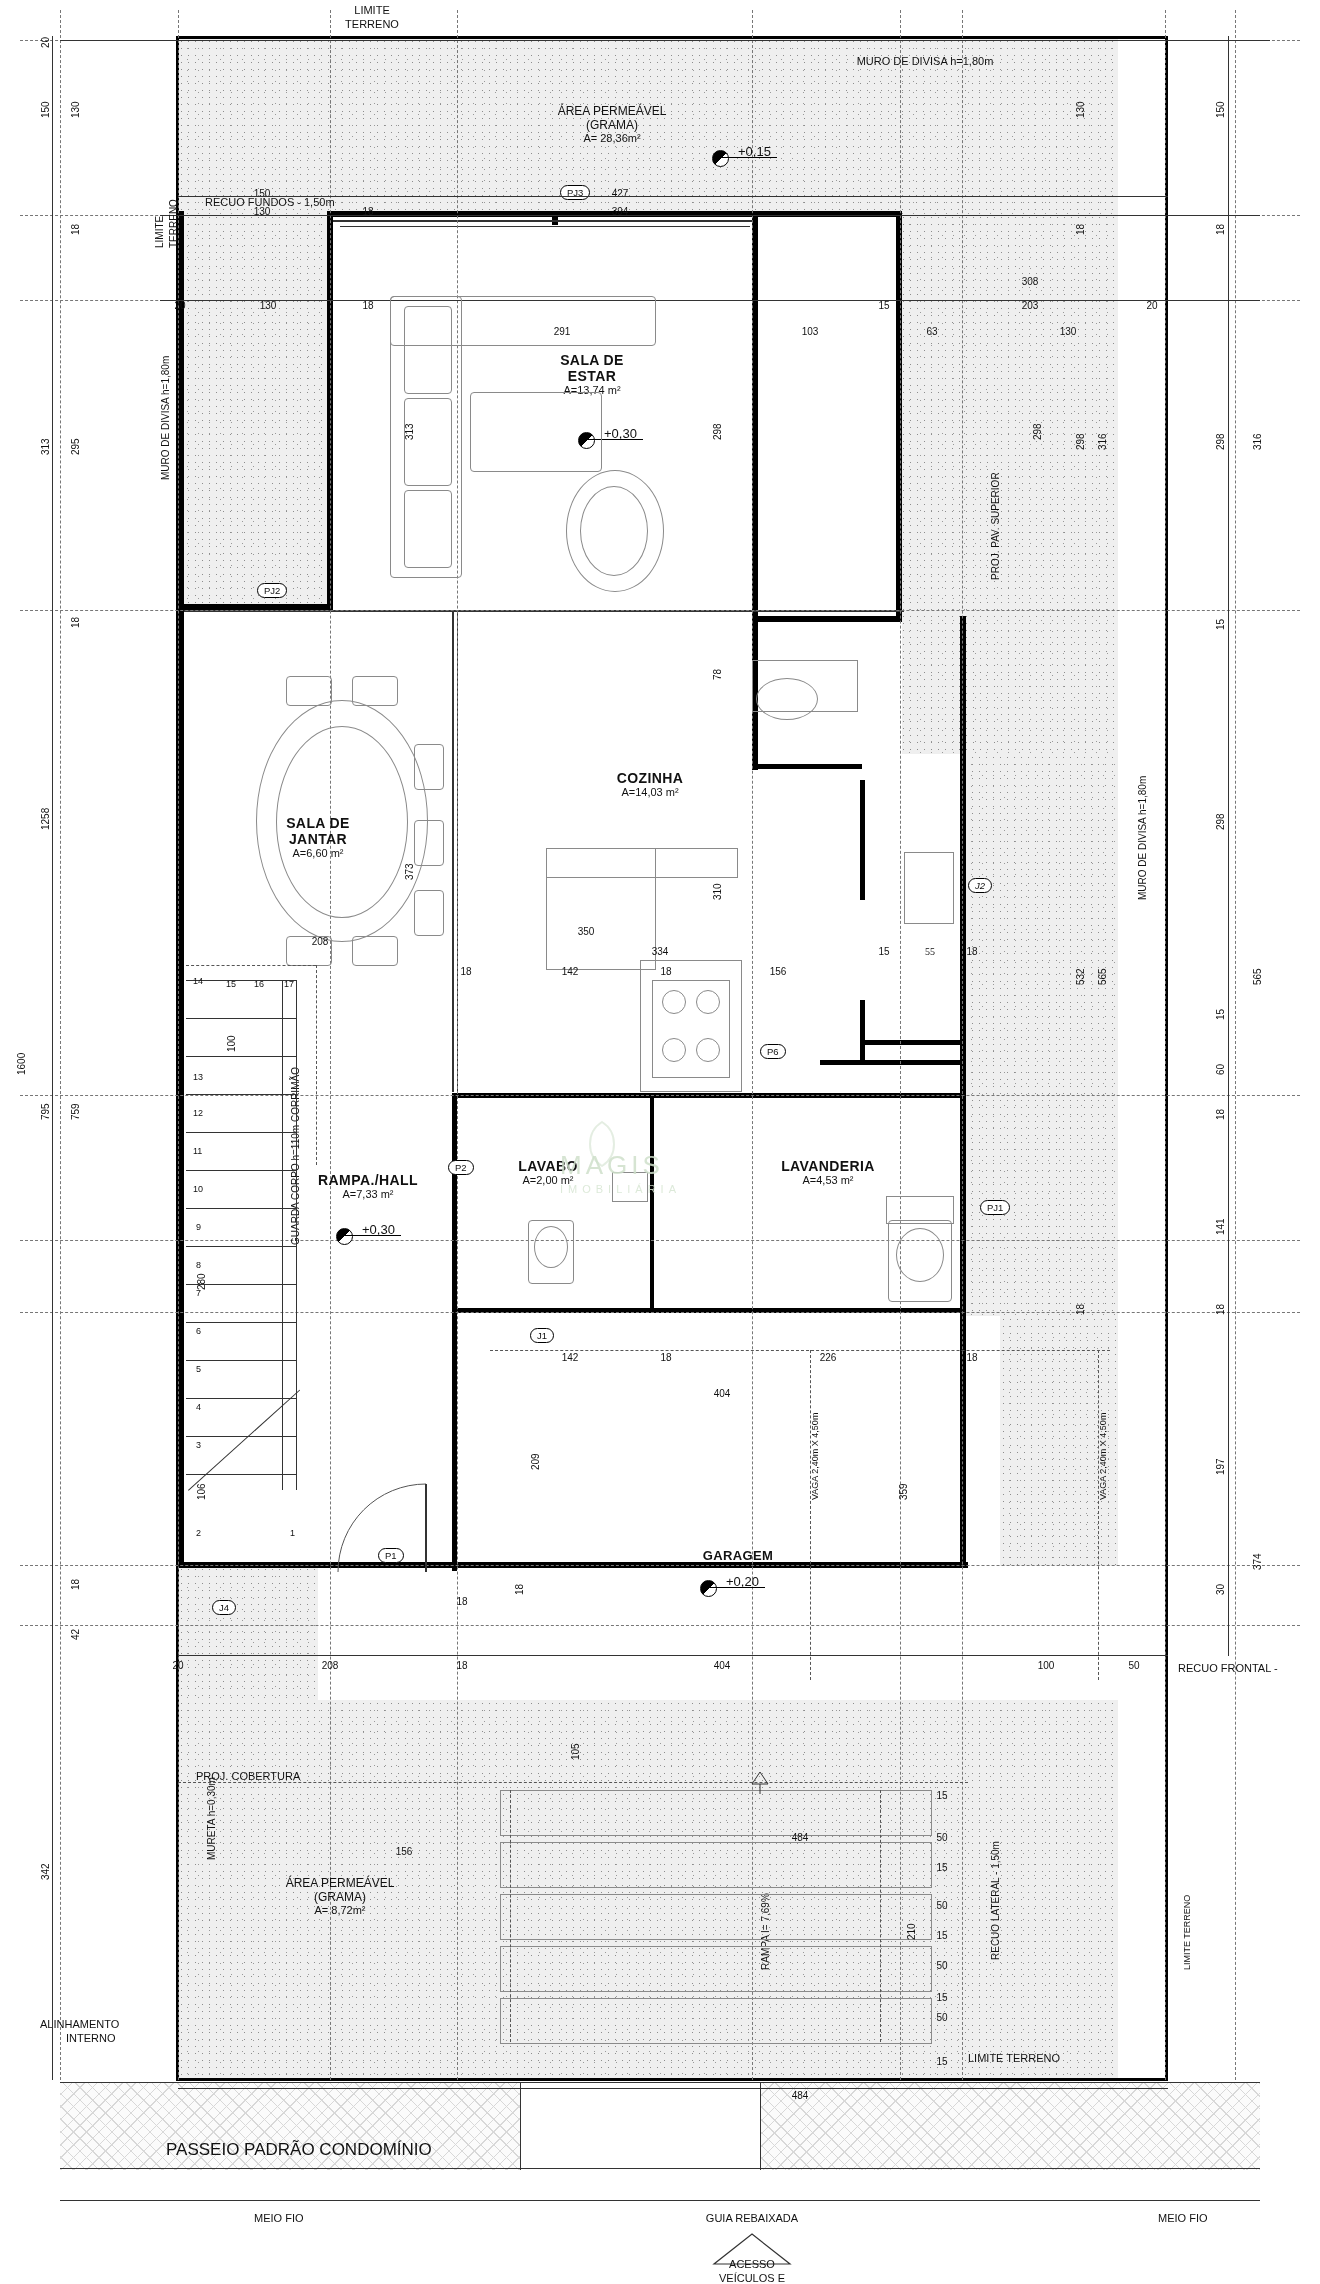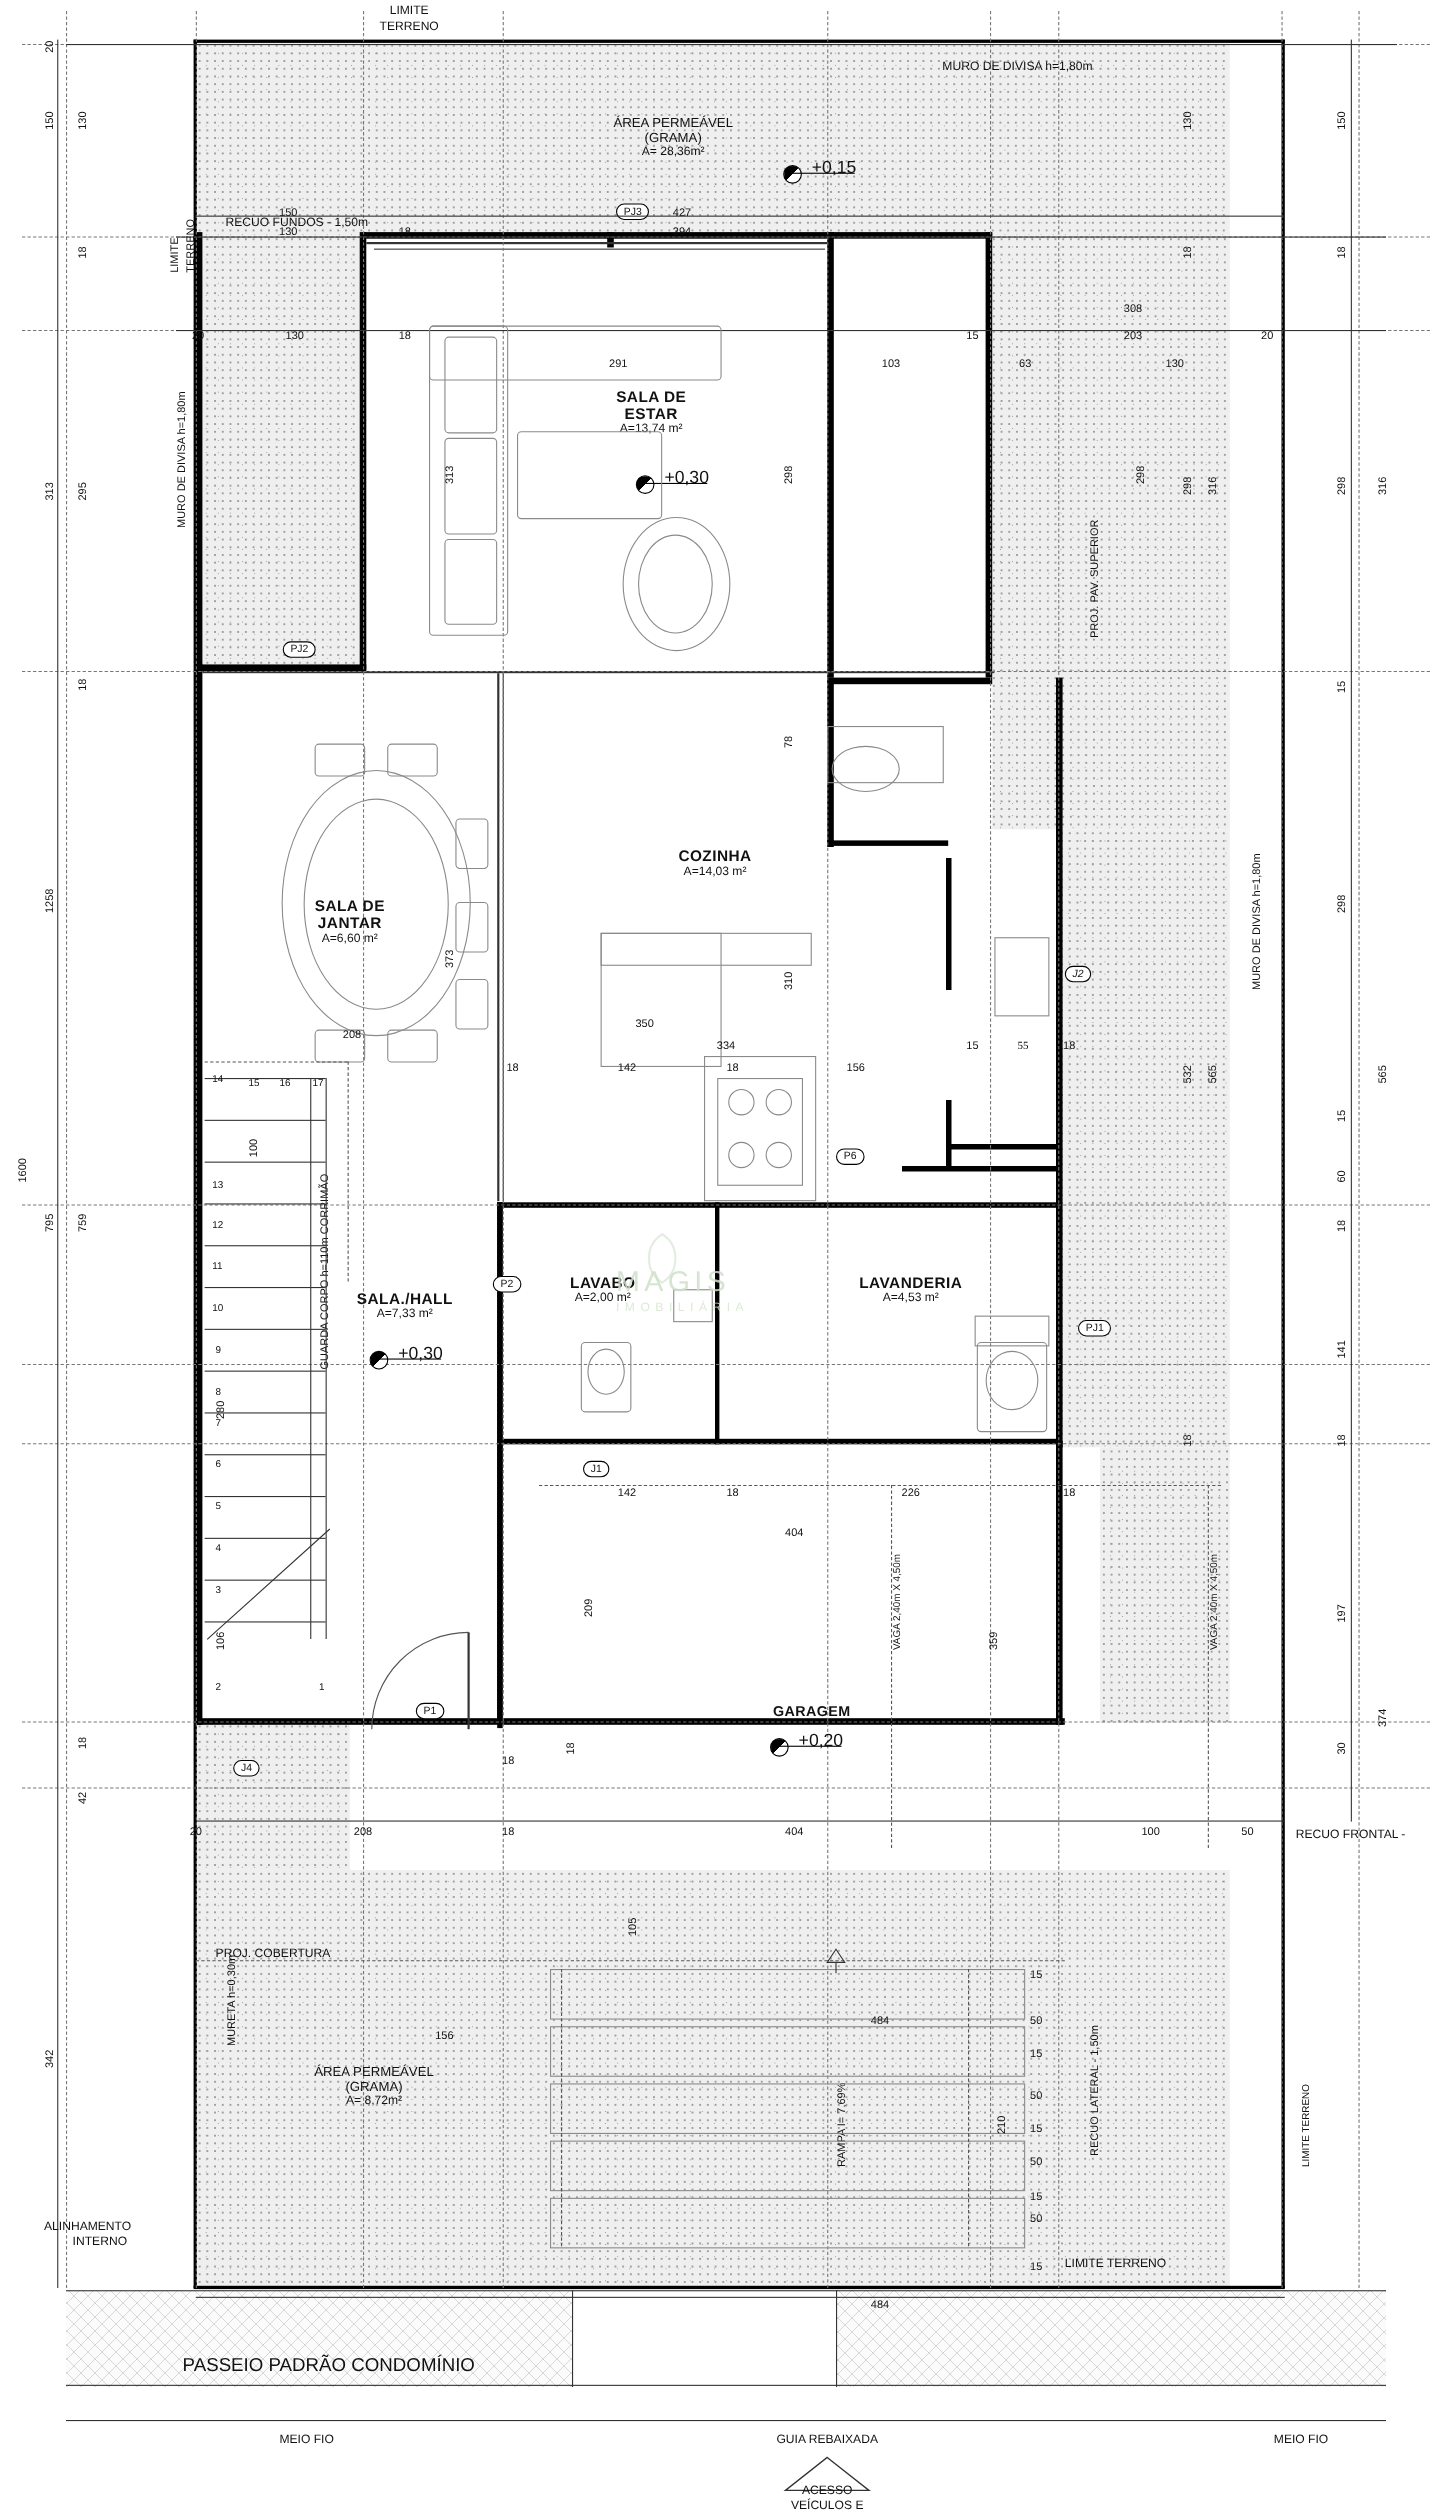--- a/index.html
+++ b/index.html
@@ -39,21 +39,21 @@
   .labelbox{position:absolute;text-align:center;transform:translateX(-50%);}
   .labelbox .nm{font-weight:bold;font-size:14px;letter-spacing:.4px;}
   .labelbox .nm.sm{font-size:12px;}
   .labelbox .ar{font-size:11px;}
 
   
   .lvl{position:absolute;}
   .lvl .circ{position:absolute;width:15px;height:15px;border:1.4px solid #000;border-radius:50%;
     background:linear-gradient(135deg,#000 0 50%,#fff 50% 100%);}
   .lvl .ldr{position:absolute;left:7px;top:7px;width:58px;height:1px;background:#000;}
-  .lvl .val{position:absolute;left:26px;top:-6px;font-size:16px;}
+  .lvl .val{position:absolute;left:26px;top:-6px;font-size:13px;}
 
   
   .tag{position:absolute;border:1.2px solid #000;border-radius:10px;background:#fff;
        font-size:9.5px;padding:1px 6px;line-height:11px;}
 
   .wm{position:absolute;color:#cfe0cb;font-size:26px;letter-spacing:4px;opacity:.85;}
   .wm .sub{font-size:11px;letter-spacing:5px;display:block;text-align:center;margin-top:2px;color:#d7e6d3;}
 
   .furn{position:absolute;border:1px solid #8a8a8a;background:transparent;}
   .furn.r{border-radius:4px;}
@@ -243,21 +243,21 @@
   <div class="ell" style="left:896px;top:1228px;width:46px;height:52px;"></div>
   <div class="furn" style="left:886px;top:1196px;width:66px;height:26px;"></div>
   <div class="tag" style="left:760px;top:1044px;">P6</div>
   <div class="tag" style="left:448px;top:1160px;">P2</div>
   <div class="tag" style="left:980px;top:1200px;">PJ1</div>
   <div class="tag" style="left:530px;top:1328px;">J1</div>
   <div class="tag" style="left:378px;top:1548px;">P1</div>
   <div class="tag" style="left:212px;top:1600px;">J4</div>
 
   <div class="labelbox" style="left:368px;top:1172px;">
-    <div class="nm sm" style="font-size:14px;">SALA./HALL</div>
+    <div class="nm sm" style="font-size:14px;">RAMPA./HALL</div>
     <div class="ar">A=7,33 m²</div>
   </div>
   <div class="lvl" style="left:336px;top:1228px;">
     <div class="circ"></div>
     <div class="ldr"></div>
     <div class="val">+0,30</div>
   </div>
 
   <div class="line hl thin" style="left:186px;top:980px;width:110px;height:1px;"></div>
   <div class="line hl thin" style="left:186px;top:1018px;width:110px;height:1px;"></div>

